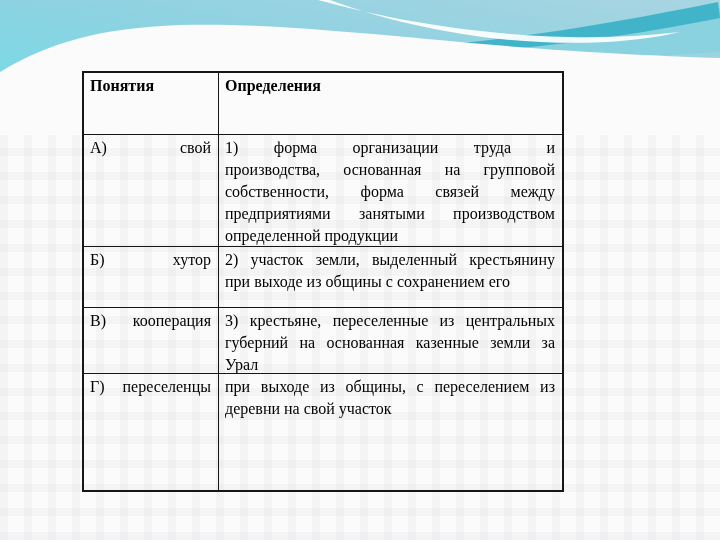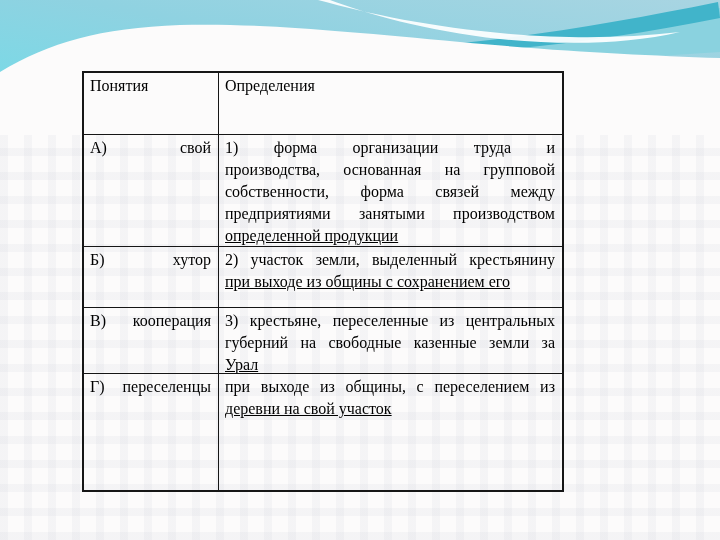--- a/index.html
+++ b/index.html
@@ -34,34 +34,33 @@
   }
   .cell {
     box-sizing: border-box;
     overflow: hidden;
     font-size: 16px;
     line-height: 22px;
     padding: 2px 7px 0 6px;
   }
   .cell.col1 { border-right: 1px solid #161616; }
   .cell.b-bottom { border-bottom: 1px solid #161616; }
-  .cell.header { font-weight: normal; }
+  .cell.header { font-weight: bold; }
   .concept {
     display: flex;
     justify-content: space-between;
     align-items: flex-start;
     gap: 4px;
   }
   .def .jline {
     text-align: justify;
     text-align-last: justify;
   }
   .def .jline:last-child {
     text-align-last: left;
-    text-decoration: underline;
   }
 </style>
 </head>
 <body>
 
 <div class="slide">
 
   <div class="wave-wrap">
     <svg width="720" height="135" viewBox="0 0 720 135" aria-hidden="true">
       <defs>
@@ -104,21 +103,21 @@
         <div class="jline">2) участок земли, выделенный крестьянину</div>
         <div class="jline">при выходе из общины с сохранением его</div>
       </div>
 
     <div class="cell col1 b-bottom concept">
       <span>В)</span>
       <span>кооперация</span>
     </div>
     <div class="cell b-bottom def">
         <div class="jline">3) крестьяне, переселенные из центральных</div>
-        <div class="jline">губерний на свободные казенные земли за</div>
+        <div class="jline">губерний на основанная казенные земли за</div>
         <div class="jline">Урал</div>
       </div>
 
     <div class="cell col1 concept">
       <span>Г)</span>
       <span>переселенцы</span>
     </div>
     <div class="cell def">
         <div class="jline">при выходе из общины, с переселением из</div>
         <div class="jline">деревни на свой участок</div>

